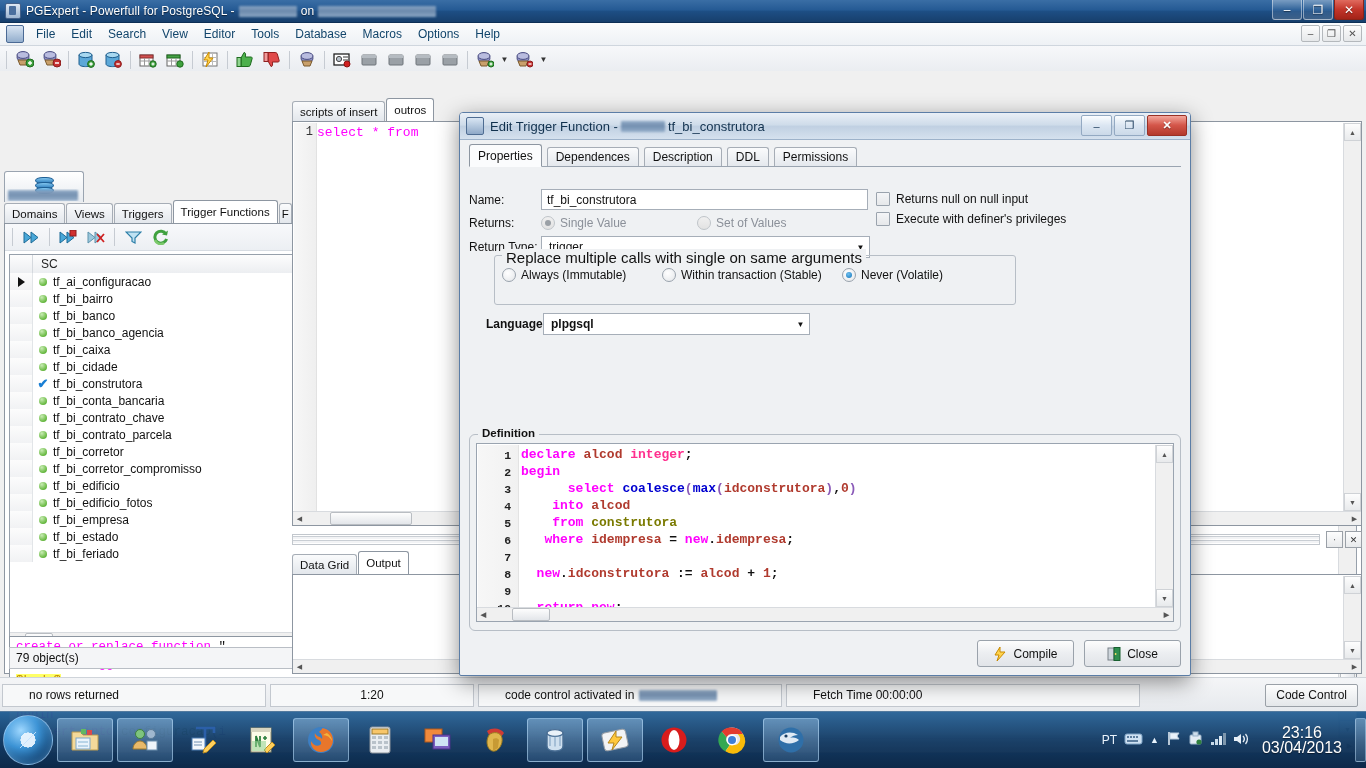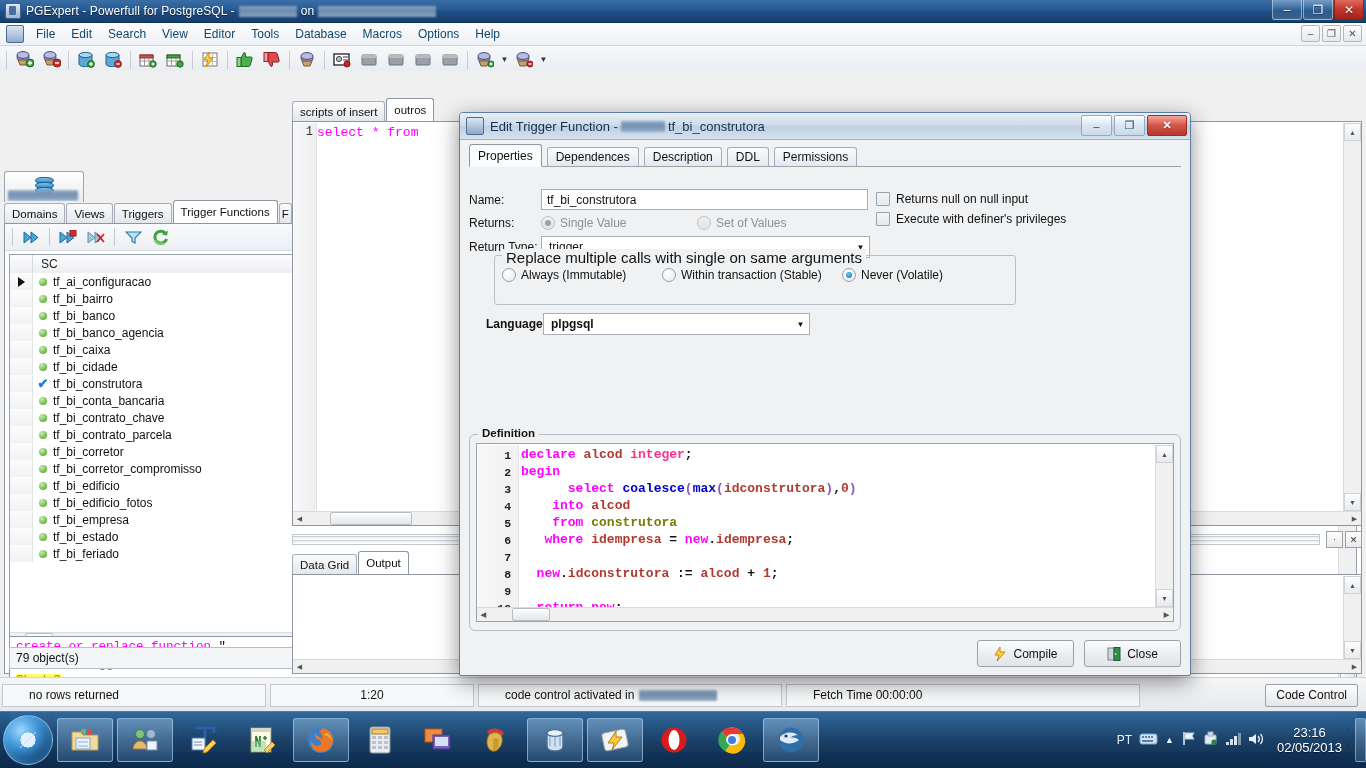--- a/index.html
+++ b/index.html
@@ -282,21 +282,21 @@
   }
   .tbi{
     width:54px;height:42px;margin-left:4px;display:flex;align-items:center;justify-content:center;flex:none;
     border-radius:3px;position:relative;
   }
   .tbi.open{background:linear-gradient(180deg,rgba(190,225,255,.38),rgba(120,175,225,.22));
             border:1px solid rgba(190,225,255,.55);}
   .ic{width:30px;height:30px;position:relative;}
 
   #tray{margin-left:auto;display:flex;align-items:center;gap:7px;color:#e9f3fc;font-size:12px;}
-  #clock{display:flex;flex-direction:column;align-items:center;line-height:15px;color:#fff;font-size:13px;
+  #clock{display:flex;flex-direction:column;align-items:center;line-height:15px;color:#fff;font-size:16px;
          text-shadow:0 1px 1px rgba(0,0,0,.5);padding:0 6px;}
   #showdesk{width:9px;height:42px;background:linear-gradient(180deg,rgba(210,235,255,.35),rgba(150,200,240,.18));
             border:1px solid rgba(200,230,255,.45);border-radius:2px;}
 </style>
 </head>
 <body>
 
 <div id="desktop"></div>
 
 <div id="appwin">
@@ -1086,17 +1086,17 @@
           <rect x="9" y="4" width="3" height="9" fill="#dce9f4"></rect>
           <rect x="13" y="1" width="3" height="12" fill="#7e97ad"></rect>
         </svg></span>
     <span><svg width="16" height="14" viewBox="0 0 16 14">
           <path d="M1 5h3l4-3v10L4 9H1z" fill="#e7eff7"></path>
           <path d="M10 4a4.5 4.5 0 0 1 0 6" stroke="#e7eff7" stroke-width="1.4" fill="none"></path>
           <path d="M12.5 2a7.5 7.5 0 0 1 0 10" stroke="#e7eff7" stroke-width="1.3" fill="none"></path>
         </svg></span>
     <div id="clock">
       <span>23:16</span>
-      <span>02/05/2013</span>
+      <span>03/04/2013</span>
     </div>
     <div id="showdesk"></div>
   </div>
 </div>
 
 </body></html>

